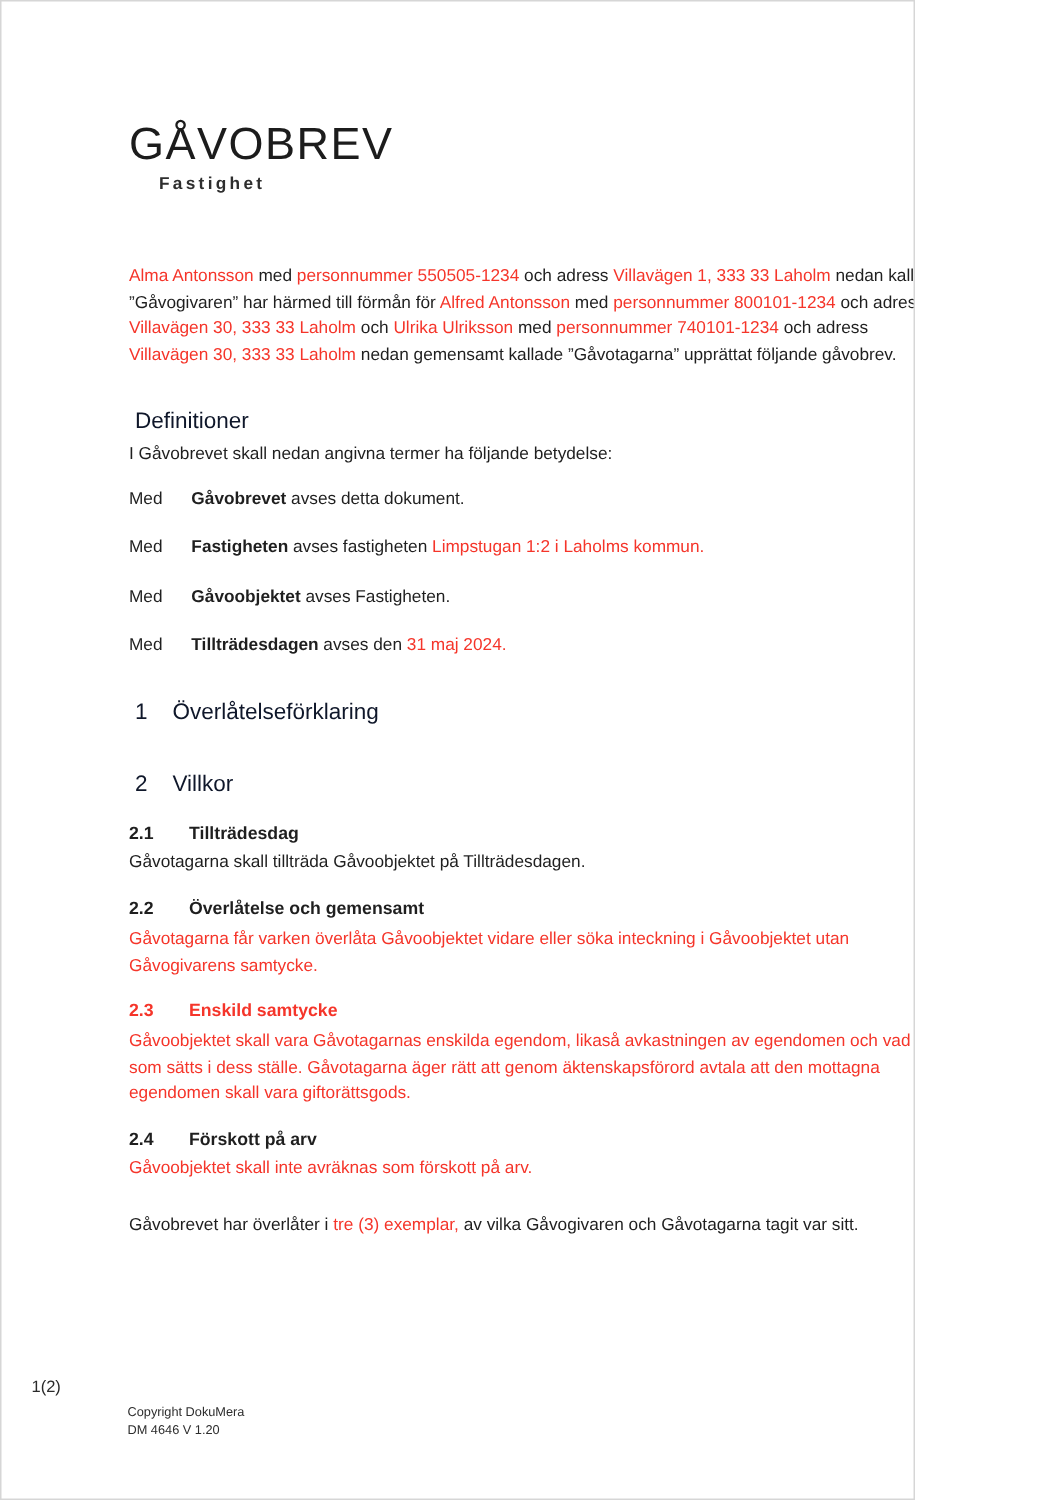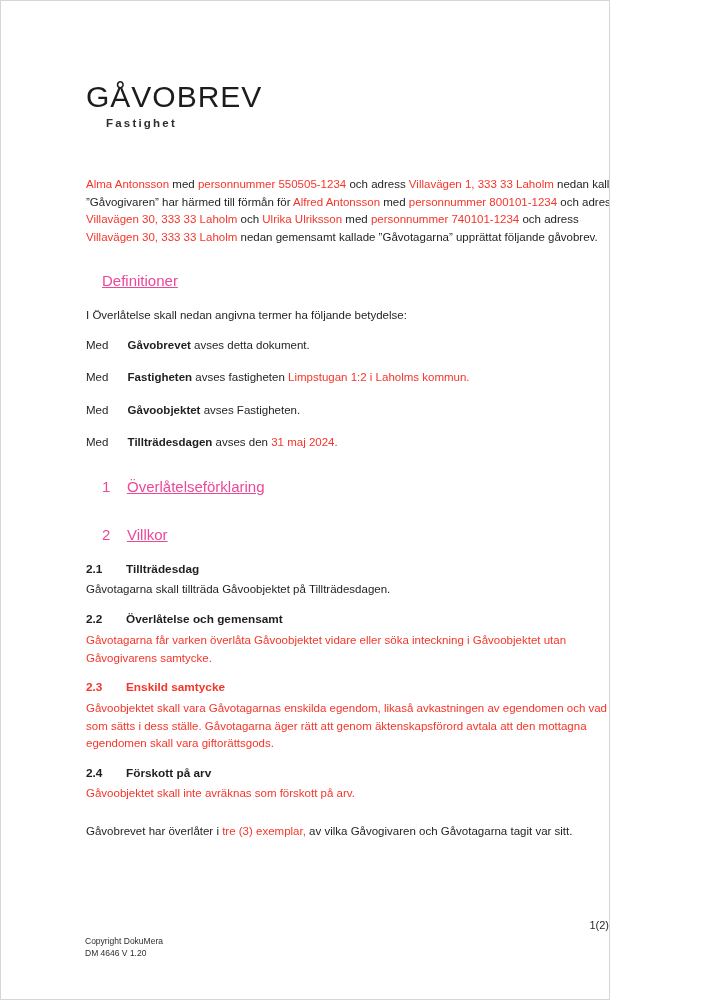--- a/index.html
+++ b/index.html
@@ -34,43 +34,42 @@
     letter-spacing:2.2px;
     color:#2e2e2e;
     padding-left:20px;
   }
   p.body{
     margin:0;
     font-size:11.5px;
     line-height:17.5px;
   }
   .h-big{
-    margin:16px;
+    margin:4px;
     font-size:15px;
     line-height:21px;
     font-weight:400;
-    color:#ec4899;
-    text-decoration:underline;
+    color:#0f172a;
   }
   .h-sub{
     margin:0;
     font-size:11.8px;
     line-height:16px;
     font-weight:600;
     color:#1f1f1f;
   }
   .sec-num{display:inline-block;width:25px;}
   .sub-num{display:inline-block;width:40px;}
   .red{color:var(--red,#f5281f);}
   .b{font-weight:700;padding-left:16px;}
   .page-number{
     position:absolute;
     left:0;right:0;
     top:917px;
-    text-align:right;
+    text-align:left;
     font-size:11px;
     line-height:14px;
     color:#2a2a2a;
     padding-left:20px;
   }
   .copyright{
     position:absolute;
     left:84px;
     top:934px;
     font-size:8.5px;
@@ -83,21 +82,21 @@
 
 <div class="page">
   <main class="content">
 
     <h1 class="doc-title">GÅVOBREV</h1>
     <div class="doc-subtitle">Fastighet</div>
 
     <p class="body" style="margin-top:45px"><span class="red">Alma Antonsson</span><span> med </span><span class="red">personnummer 550505-1234</span><span> och adress </span><span class="red">Villavägen 1, 333 33 Laholm</span><span> nedan kallad ”Gåvogivaren” har härmed till förmån för </span><span class="red">Alfred Antonsson</span><span> med </span><span class="red">personnummer 800101-1234</span><span> och adress </span><span class="red">Villavägen 30, 333 33 Laholm</span><span> och </span><span class="red">Ulrika Ulriksson</span><span> med </span><span class="red">personnummer 740101-1234</span><span> och adress </span><span class="red">Villavägen 30, 333 33 Laholm</span><span> nedan gemensamt kallade ”Gåvotagarna” upprättat följande gåvobrev.</span></p>
 
     <h2 class="h-big" style="margin-top:24px">Definitioner</h2>
-    <p class="body" style="margin-top:2px">I Överlåtelse skall nedan angivna termer ha följande betydelse:</p>
+    <p class="body" style="margin-top:2px">I Gåvobrevet skall nedan angivna termer ha följande betydelse:</p>
 
     <p class="body" style="margin-top:12px"><span>Med </span><span class="b">Gåvobrevet</span><span> avses detta dokument.</span></p>
     <p class="body" style="margin-top:15px"><span>Med </span><span class="b">Fastigheten</span><span> avses fastigheten </span><span class="red">Limpstugan 1:2 i Laholms kommun.</span></p>
     <p class="body" style="margin-top:15px"><span>Med </span><span class="b">Gåvoobjektet</span><span> avses Fastigheten.</span></p>
     <p class="body" style="margin-top:15px"><span>Med </span><span class="b">Tillträdesdagen</span><span> avses den </span><span class="red">31 maj 2024.</span></p>
 
     <h2 class="h-big" style="margin-top:24px">
       <span class="sec-num">1</span><span>Överlåtelseförklaring</span>
     </h2>
 

